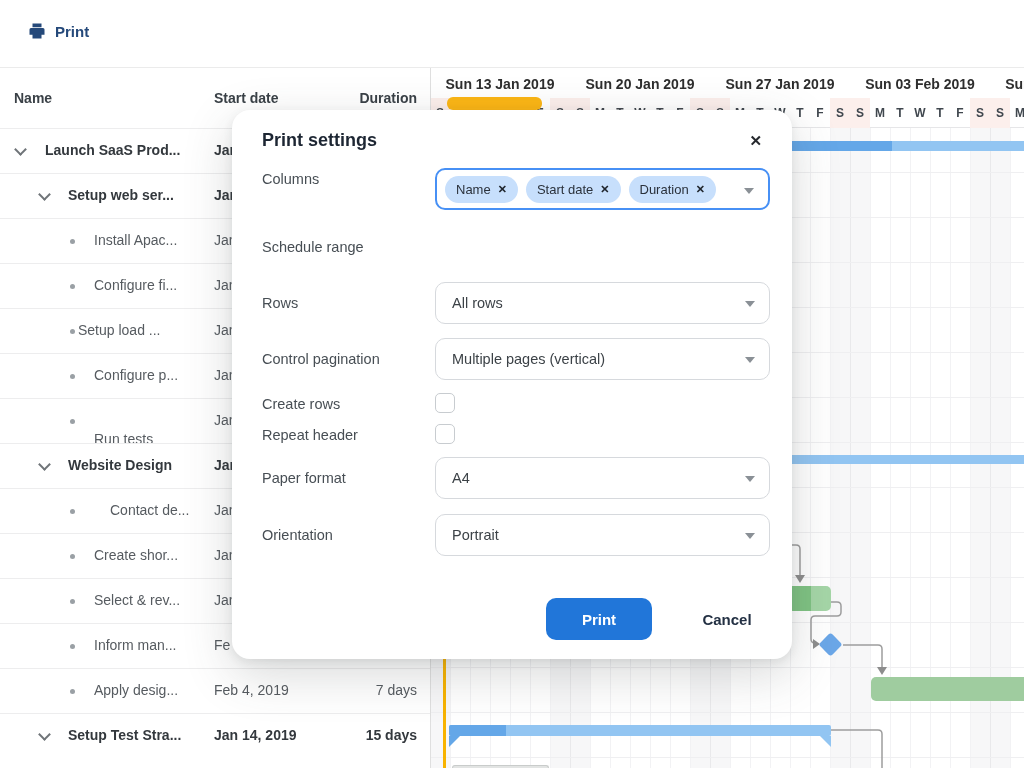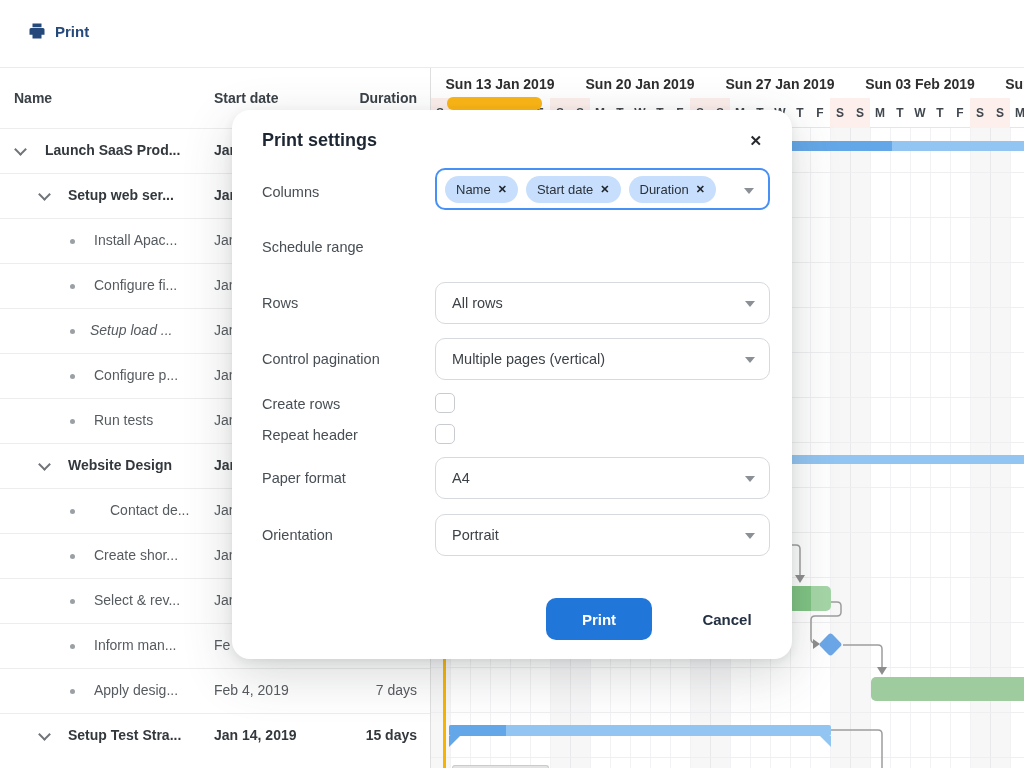--- a/index.html
+++ b/index.html
@@ -132,33 +132,33 @@
         <span class="du"></span>
       </div>
       <div class="grow">
         <span class="dot" style="left: 70px;"></span>
         <span class="nm" style="left: 94px;">Configure fi...</span>
         <span class="st">Jan</span>
         <span class="du"></span>
       </div>
       <div class="grow">
         <span class="dot" style="left: 70px;"></span>
-        <span class="nm" style="left: 90px; font-style: italic;">Setup load ...</span>
+        <span class="nm" style="left: 78px;">Setup load ...</span>
         <span class="st">Jan</span>
         <span class="du"></span>
       </div>
       <div class="grow">
         <span class="dot" style="left: 70px;"></span>
         <span class="nm" style="left: 94px;">Configure p...</span>
         <span class="st">Jan</span>
         <span class="du"></span>
       </div>
       <div class="grow">
         <span class="dot" style="left: 70px;"></span>
-        <span class="nm" style="left: 94px;">Run tests</span>
+        <span class="nm" style="left: 94px; margin-top: 19px;">Run tests</span>
         <span class="st">Jan</span>
         <span class="du"></span>
       </div>
       <div class="grow bold">
         <span class="chev" style="left: 40px;"></span>
         <span class="nm" style="left: 68px;">Website Design</span>
         <span class="st">Jan</span>
         <span class="du"></span>
       </div>
       <div class="grow">
@@ -279,21 +279,21 @@
     <div class="tail tail-l"></div>
     <div class="tail tail-r"></div>
     <div class="bar bar-r15"></div>
   </div>
 </div>
 
 <div class="dialog">
   <div class="dlg-title">Print settings</div>
   <div class="dlg-close">✕</div>
 
-  <div class="dlg-label" style="top:74px">Columns</div>
+  <div class="dlg-label" style="top:61px">Columns</div>
   <div class="mfield">
     <div class="chips" id="chips">
         <div class="chip">
           <span>Name</span>
           <span class="x">✕</span>
         </div>
         <div class="chip">
           <span>Start date</span>
           <span class="x">✕</span>
         </div>

